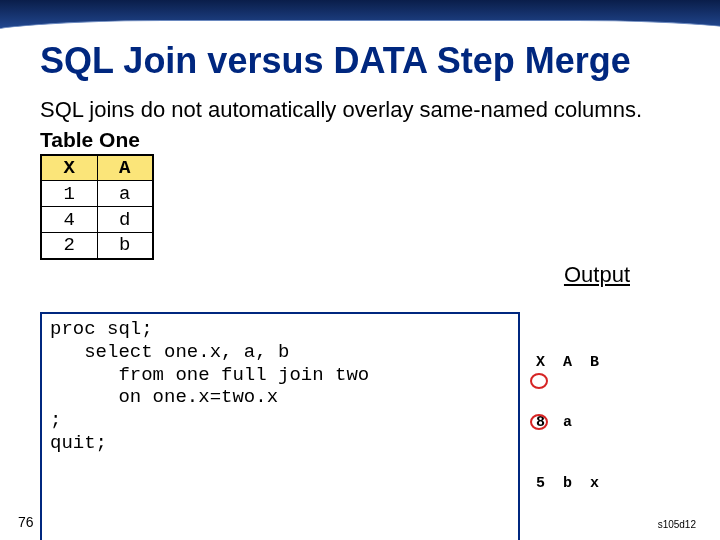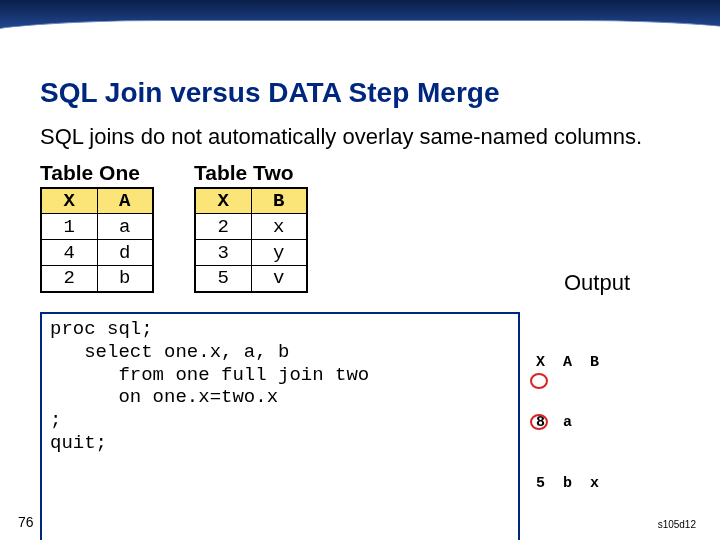--- a/index.html
+++ b/index.html
@@ -24,29 +24,28 @@
     border-radius: 50% / 100%;
     background: #fff;
     border-top: 1px solid #6a88bf;
   }
   .slide {
     position: absolute;
     top: 40px; left: 40px; right: 30px; bottom: 20px;
   }
   h1 {
     color: #00277f;
-    font-size: 28px;
+    font-size: 36px;
     font-weight: bold;
     margin-bottom: 14px;
-    margin-top: 37px;
   }
   .desc {
     font-size: 22px;
     line-height: 1.25;
-    margin-bottom: 10px;
+    margin-bottom: 4px;
   }
   .tables-row {
     display: flex;
     gap: 40px;
     margin-top: 2px;
   }
   .tbl-block { }
   .tbl-title {
     font-size: 21px;
     font-weight: bold;
@@ -65,22 +64,23 @@
     text-align: center;
     padding: 0 6px;
   }
   table.data th {
     background: #fbe579;
     font-weight: bold;
   }
   .output-label {
     position: absolute;
     right: 60px;
-    top: 230px;
+    top: 222px;
     font-size: 22px;
+    text-decoration: underline;
   }
   .code-row {
     position: absolute;
     top: 272px;
     left: 0;
     right: 0;
     display: flex;
     gap: 10px;
   }
   .codebox {
@@ -149,43 +149,20 @@
           <td>d</td>
         </tr>
         <tr>
           <td>2</td>
           <td>b</td>
         </tr>
       </tbody>
         </table>
     </div>
 
-    <div class="tbl-block">
-      <div class="tbl-title">Table Two</div>
-      <table class="data">
-        <tbody>
-            <tr>
-          <th>X</th>
-          <th>B</th>
-        </tr>
-        <tr>
-          <td>2</td>
-          <td>x</td>
-        </tr>
-        <tr>
-          <td>3</td>
-          <td>y</td>
-        </tr>
-        <tr>
-          <td>5</td>
-          <td>v</td>
-        </tr>
-      </tbody>
-        </table>
-    </div>
   </div>
 
   <div class="output-label">Output</div>
 
   <div class="code-row">
     <div class="codebox">proc sql;
    select one.x, a, b
       from one full join two
       on one.x=two.x
 ;

